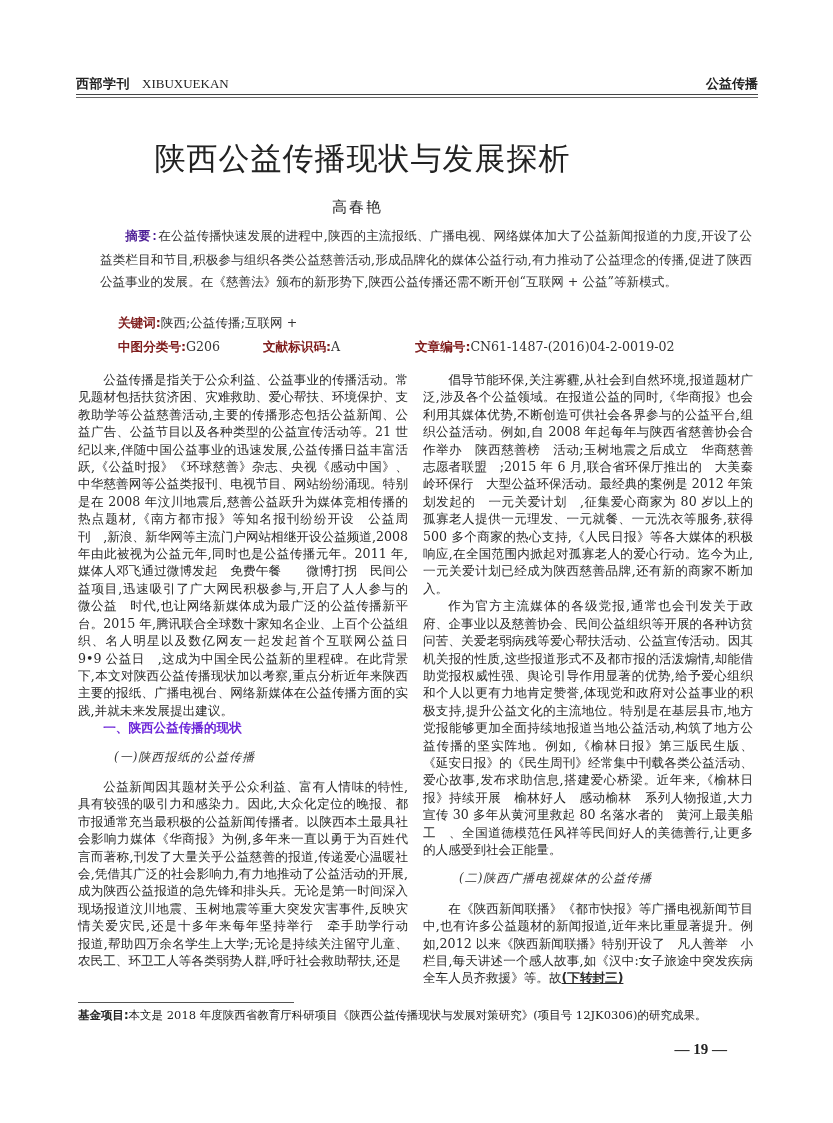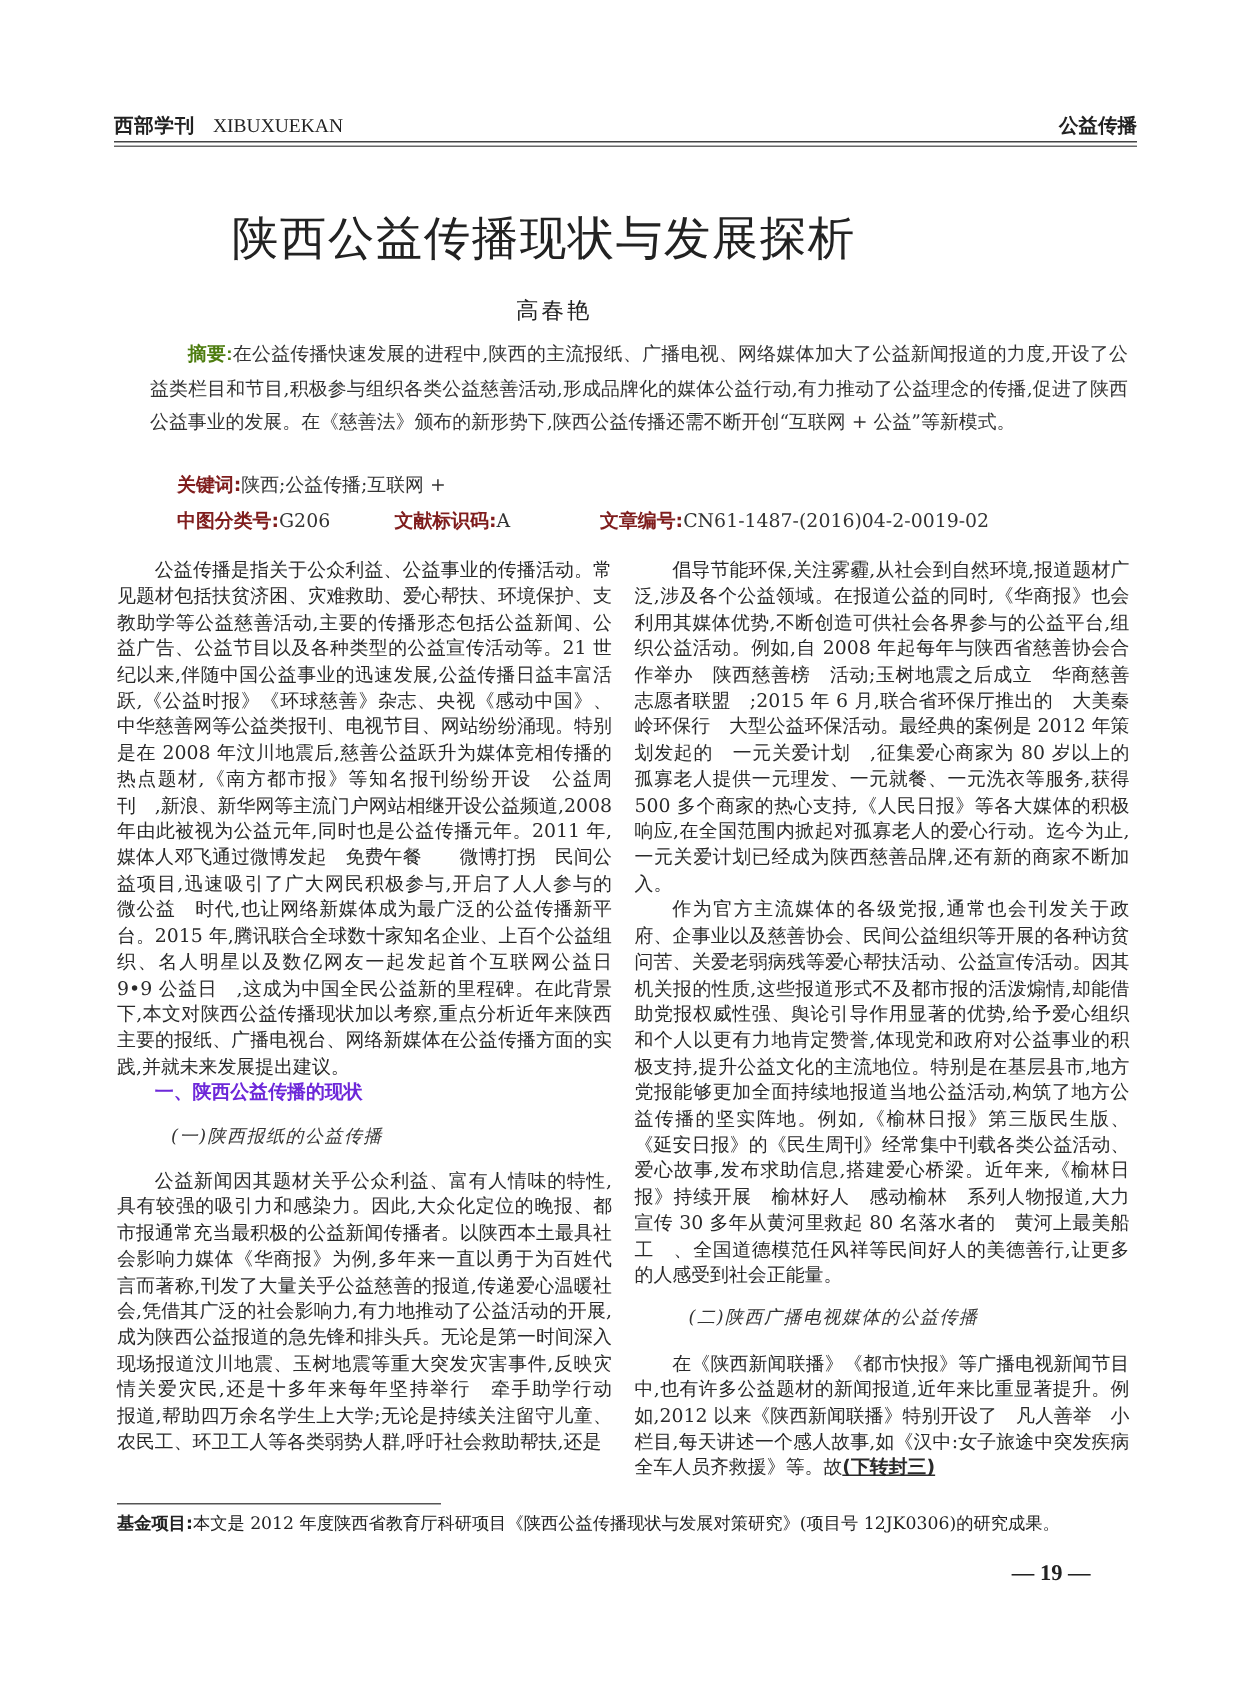--- a/index.html
+++ b/index.html
@@ -6,24 +6,24 @@
   body { width: 833px; height: 1123px; position: relative; overflow: hidden;
          font-family: "DejaVu Serif", "Liberation Serif", serif; color: #222; }
   .header { position: absolute; left: 76px; top: 73px; width: 682px; height: 22px; }
   .header .journal { position: absolute; left: 0; top: 2px; font-family: "DejaVu Sans", sans-serif; font-weight: bold; font-size: 13px; letter-spacing: 0.5px; }
   .header .journal-en { position: absolute; left: 66px; top: 3px; font-family: "Liberation Serif", serif; font-size: 13px; }
   .header .section { position: absolute; right: 0; top: 2px; font-family: "DejaVu Sans", sans-serif; font-weight: bold; font-size: 13px; }
   .rule1 { position: absolute; left: 76px; top: 94px; width: 682px; height: 0; border-top: 1.5px solid #444; }
   .rule2 { position: absolute; left: 76px; top: 97px; width: 682px; height: 0; border-top: 1px solid #666; }
   .title { position: absolute; left: 0; width: 725px; top: 138px; text-align: center;
            font-family: "DejaVu Sans", sans-serif; font-weight: 200; font-size: 31px; letter-spacing: 1px; color: #222; }
-  .author { position: absolute; left: 12px; width: 715px; top: 198px; text-align: center;
+  .author { position: absolute; left: 0; width: 715px; top: 198px; text-align: center;
             font-family: "DejaVu Serif", serif; font-size: 15px; letter-spacing: 2px; }
   .abstract { position: absolute; left: 100px; top: 225px; width: 652px; font-size: 12.6px; line-height: 22.5px; text-align: justify; color: #333; }
-  .abstract .lbl { font-family: Liberation Sans, sans-serif; font-weight: bold; color: #4d7c0f; }
+  .abstract .lbl { font-family: Liberation Mono, monospace; font-weight: bold; color: #4c1d95; }
   .abstract p { margin: 0; text-indent: 2em; }
   .kw { position: absolute; left: 118px; top: 315px; font-size: 12.6px; color: #333; }
   .kw .lbl, .meta .lbl { font-family: "DejaVu Sans", sans-serif; font-weight: bold; color: #7f1d1d; }
   .meta { position: absolute; left: 118px; top: 339px; font-size: 12.6px; color: #333; width: 640px; }
   .meta span.item { position: absolute; top: 0; white-space: nowrap; }
   .col { position: absolute; top: 371px; width: 330px; font-size: 12.6px; line-height: 17.4px; text-align: justify; color: #2a2a2a; }
   .col.left { left: 78px; }
   .col.right { left: 423px; }
   .col p { margin: 0; text-indent: 2em; }
   .col h3 { margin: 0; font-family: "DejaVu Sans", sans-serif; font-weight: bold; font-size: 12.6px; line-height: 17.4px; padding-left: 2em; color: #6d28d9; }
@@ -52,35 +52,35 @@
   <p><span class="lbl">摘要:</span><span>在公益传播快速发展的进程中,陕西的主流报纸、广播电视、网络媒体加大了公益新闻报道的力度,开设了公益类栏目和节目,积极参与组织各类公益慈善活动,形成品牌化的媒体公益行动,有力推动了公益理念的传播,促进了陕西公益事业的发展。在《慈善法》颁布的新形势下,陕西公益传播还需不断开创“互联网 + 公益”等新模式。</span></p>
 </div>
 
 <div class="kw">
   <span class="lbl">关键词:</span><span>陕西;公益传播;互联网 +</span>
 </div>
 
 <div class="meta">
   <span class="item" style="left:0"><span class="lbl">中图分类号:</span><span>G206</span></span>
   <span class="item" style="left:145px"><span class="lbl">文献标识码:</span><span>A</span></span>
-  <span class="item" style="left:282px"><span class="lbl">文章编号:</span><span>CN61-1487-(2016)04-2-0019-02</span></span>
+  <span class="item" style="left:297px"><span class="lbl">文章编号:</span><span>CN61-1487-(2016)04-2-0019-02</span></span>
 </div>
 
 <div class="col left">
   <p>公益传播是指关于公众利益、公益事业的传播活动。常见题材包括扶贫济困、灾难救助、爱心帮扶、环境保护、支教助学等公益慈善活动,主要的传播形态包括公益新闻、公益广告、公益节目以及各种类型的公益宣传活动等。21 世纪以来,伴随中国公益事业的迅速发展,公益传播日益丰富活跃,《公益时报》《环球慈善》杂志、央视《感动中国》、中华慈善网等公益类报刊、电视节目、网站纷纷涌现。特别是在 2008 年汶川地震后,慈善公益跃升为媒体竞相传播的热点题材,《南方都市报》等知名报刊纷纷开设　公益周刊　,新浪、新华网等主流门户网站相继开设公益频道,2008 年由此被视为公益元年,同时也是公益传播元年。2011 年,媒体人邓飞通过微博发起　免费午餐　　微博打拐　民间公益项目,迅速吸引了广大网民积极参与,开启了人人参与的　微公益　时代,也让网络新媒体成为最广泛的公益传播新平台。2015 年,腾讯联合全球数十家知名企业、上百个公益组织、名人明星以及数亿网友一起发起首个互联网公益日　　9•9 公益日　,这成为中国全民公益新的里程碑。在此背景下,本文对陕西公益传播现状加以考察,重点分析近年来陕西主要的报纸、广播电视台、网络新媒体在公益传播方面的实践,并就未来发展提出建议。</p>
   <h3>一、陕西公益传播的现状</h3>
   <h4>(一)陕西报纸的公益传播</h4>
   <p>公益新闻因其题材关乎公众利益、富有人情味的特性,具有较强的吸引力和感染力。因此,大众化定位的晚报、都市报通常充当最积极的公益新闻传播者。以陕西本土最具社会影响力媒体《华商报》为例,多年来一直以勇于为百姓代言而著称,刊发了大量关乎公益慈善的报道,传递爱心温暖社会,凭借其广泛的社会影响力,有力地推动了公益活动的开展,成为陕西公益报道的急先锋和排头兵。无论是第一时间深入现场报道汶川地震、玉树地震等重大突发灾害事件,反映灾情关爱灾民,还是十多年来每年坚持举行　牵手助学行动　报道,帮助四万余名学生上大学;无论是持续关注留守儿童、农民工、环卫工人等各类弱势人群,呼吁社会救助帮扶,还是</p>
 </div>
 
 <div class="col right">
   <p>倡导节能环保,关注雾霾,从社会到自然环境,报道题材广泛,涉及各个公益领域。在报道公益的同时,《华商报》也会利用其媒体优势,不断创造可供社会各界参与的公益平台,组织公益活动。例如,自 2008 年起每年与陕西省慈善协会合作举办　陕西慈善榜　活动;玉树地震之后成立　华商慈善志愿者联盟　;2015 年 6 月,联合省环保厅推出的　大美秦岭环保行　大型公益环保活动。最经典的案例是 2012 年策划发起的　一元关爱计划　,征集爱心商家为 80 岁以上的孤寡老人提供一元理发、一元就餐、一元洗衣等服务,获得 500 多个商家的热心支持,《人民日报》等各大媒体的积极响应,在全国范围内掀起对孤寡老人的爱心行动。迄今为止,　一元关爱计划已经成为陕西慈善品牌,还有新的商家不断加入。</p>
   <p>作为官方主流媒体的各级党报,通常也会刊发关于政府、企事业以及慈善协会、民间公益组织等开展的各种访贫问苦、关爱老弱病残等爱心帮扶活动、公益宣传活动。因其机关报的性质,这些报道形式不及都市报的活泼煽情,却能借助党报权威性强、舆论引导作用显著的优势,给予爱心组织和个人以更有力地肯定赞誉,体现党和政府对公益事业的积极支持,提升公益文化的主流地位。特别是在基层县市,地方党报能够更加全面持续地报道当地公益活动,构筑了地方公益传播的坚实阵地。例如,《榆林日报》第三版民生版、《延安日报》的《民生周刊》经常集中刊载各类公益活动、爱心故事,发布求助信息,搭建爱心桥梁。近年来,《榆林日报》持续开展　榆林好人　感动榆林　系列人物报道,大力宣传 30 多年从黄河里救起 80 名落水者的　黄河上最美船工　、全国道德模范任风祥等民间好人的美德善行,让更多的人感受到社会正能量。</p>
   <h4>(二)陕西广播电视媒体的公益传播</h4>
   <p><span>在《陕西新闻联播》《都市快报》等广播电视新闻节目中,也有许多公益题材的新闻报道,近年来比重显著提升。例如,2012 以来《陕西新闻联播》特别开设了　凡人善举　小栏目,每天讲述一个感人故事,如《汉中:女子旅途中突发疾病 全车人员齐救援》等。故</span><span class="cont">(下转封三)</span></p>
 </div>
 
 <div class="fn-rule"></div>
 <div class="footnote">
-  <span class="lbl">基金项目:</span><span>本文是 2012 年度陕西省教育厅科研项目《陕西公益传播现状与发展对策研究》(项目号 12JK0306)的研究成果。</span>
+  <span class="lbl">基金项目:</span><span>本文是 2018 年度陕西省教育厅科研项目《陕西公益传播现状与发展对策研究》(项目号 12JK0306)的研究成果。</span>
 </div>
 
 <div class="page-num">— 19 —</div>
 
 </body></html>

